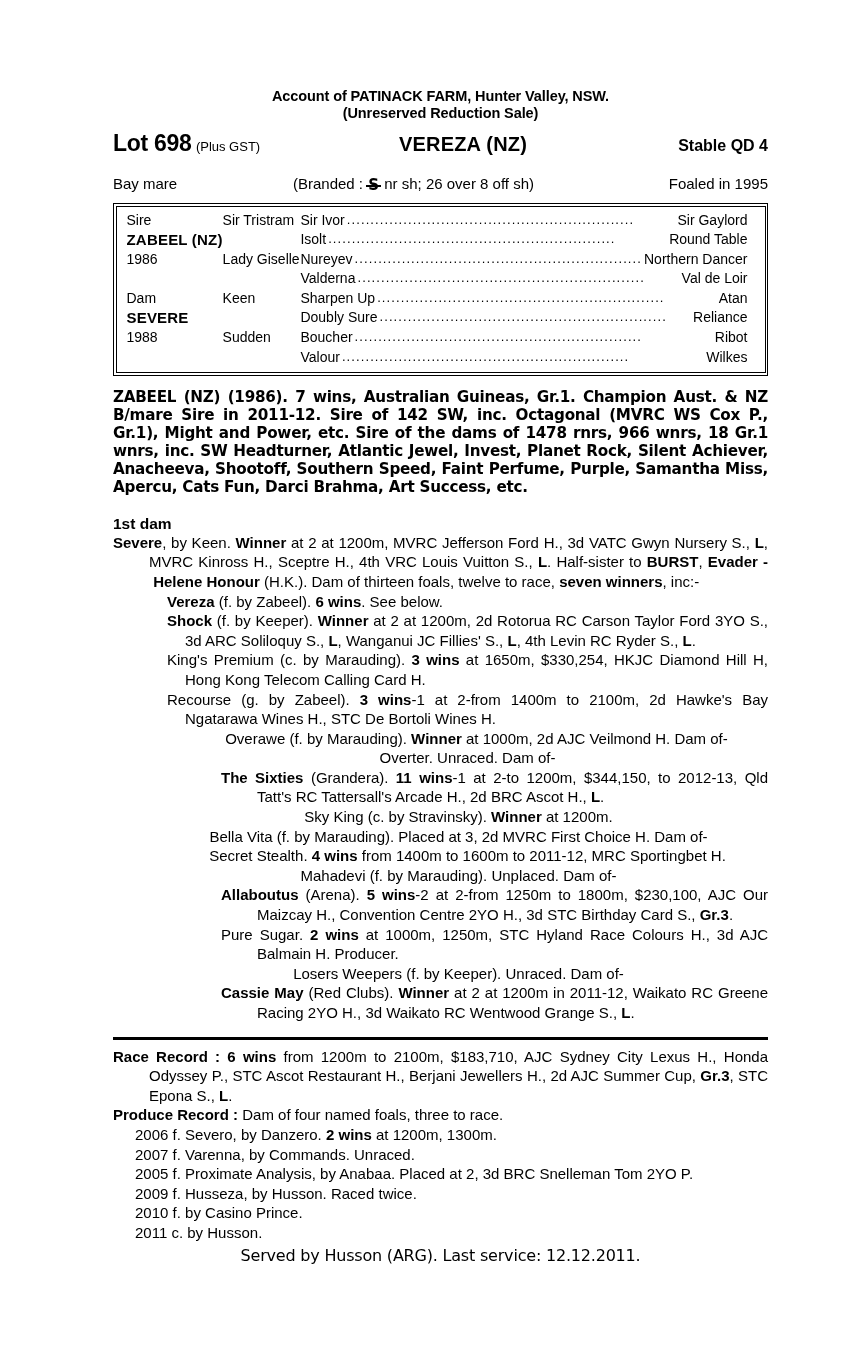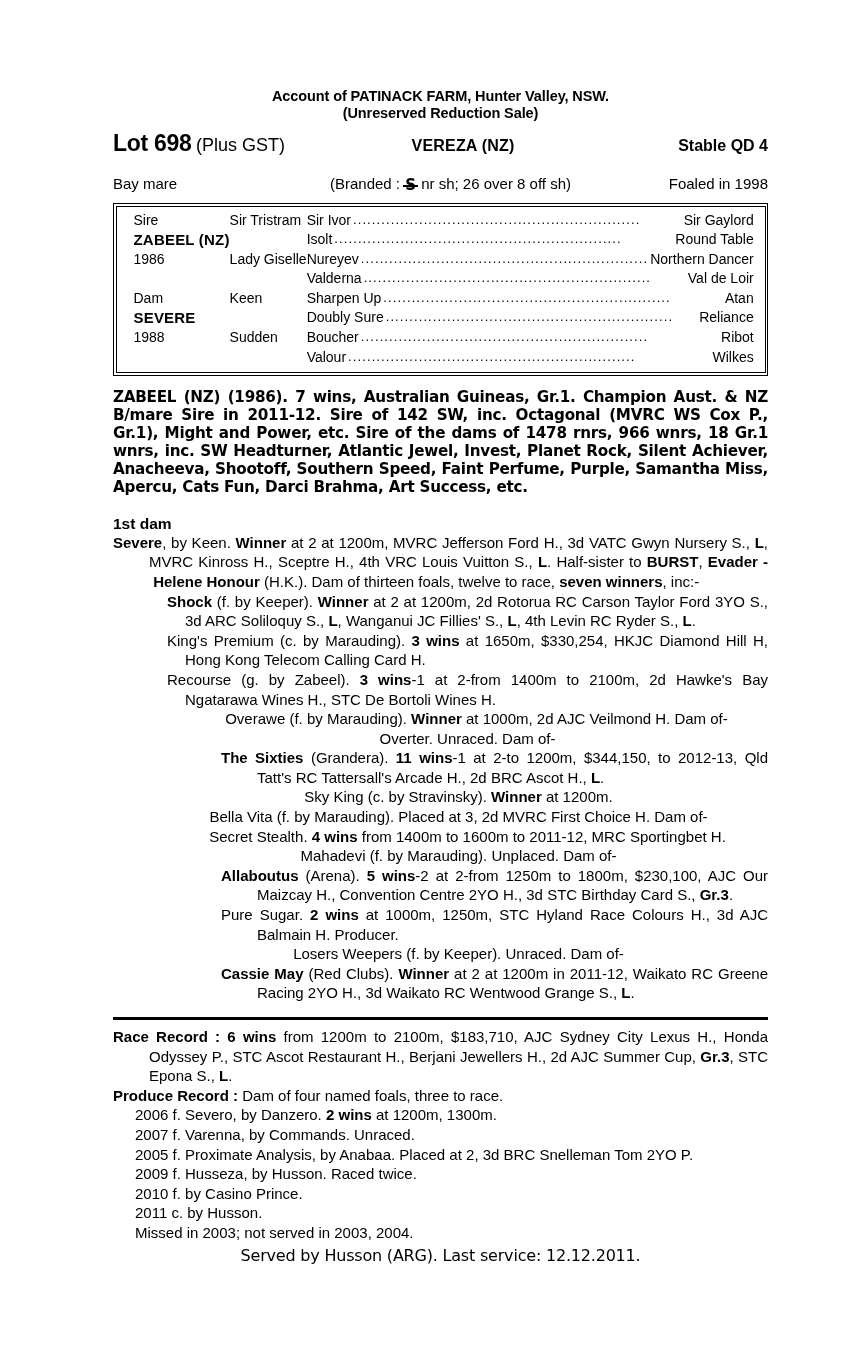--- a/index.html
+++ b/index.html
@@ -44,42 +44,42 @@
   .lot-left { width: 210px; }
   .lot-mid  { flex: 1; text-align: center; }
   .lot-right { width: 165px; text-align: right; }
 
   .lot-num {
     font-weight: bold;
     font-size: 23px;
     letter-spacing: -0.3px;
   }
   .gst {
-    font-size: 18px;
+    font-size: 13px;
     font-weight: normal;
   }
   .horse-name {
     font-weight: bold;
-    font-size: 16px;
+    font-size: 20px;
     letter-spacing: 0.2px;
   }
   .stable {
     font-weight: bold;
     font-size: 16px;
   }
 
   .desc-row {
     display: flex;
     align-items: baseline;
     margin-top: 18px;
     font-size: 15px;
     gap: 32px;
   }
   .desc-left { width: 148px; }
-  .desc-mid { flex: 1; text-align: right; white-space: nowrap; }
+  .desc-mid { flex: 1; text-align: left; white-space: nowrap; }
   .desc-right { width: 165px; text-align: right; }
 
   .brand-glyph {
     display: inline-block;
     font-weight: bold;
     font-size: 15px;
     font-family: "DejaVu Sans", sans-serif;
     position: relative;
     top: 1px;
     padding: 0 1px;
@@ -102,21 +102,21 @@
     border-left: 1px solid #000;
     border-right: 1px solid #000;
     padding: 1.5px;
     position: relative;
   }
   .ped-inner {
     border: 1px solid #000;
     padding: 4px 0 5px 0;
     display: flex;
   }
-  .col-a { width: 172px; padding-left: 17px; box-sizing: border-box; }
+  .col-a { width: 172px; padding-left: 10px; box-sizing: border-box; }
   .col-b { width: 174px; box-sizing: border-box; }
   .col-c { flex: 1; padding-right: 17px; box-sizing: border-box; }
 
   .ped-line {
     font-size: 14px;
     line-height: 19.6px;
     height: 19.6px;
     white-space: nowrap;
     overflow: hidden;
   }
@@ -229,21 +229,21 @@
       </div>
     </div>
 
     <div class="desc-row">
       <div class="desc-left">Bay mare</div>
       <div class="desc-mid">
         <span>(Branded :</span>
         <span class="brand-glyph">S</span>
         <span>nr sh; 26 over 8 off sh)</span>
       </div>
-      <div class="desc-right">Foaled in 1998</div>
+      <div class="desc-right">Foaled in 1995</div>
     </div>
 
     <div class="ped-table">
       <div class="ped-inner">
 
         <div class="col-a">
           <div class="ped-line">Sire</div>
           <div class="ped-line b">ZABEEL (NZ)</div>
           <div class="ped-line">1986</div>
           <div class="ped-line sp">&nbsp;</div>
@@ -309,20 +309,21 @@
 
       </div>
     </div>
 
     <div class="sire-para">ZABEEL (NZ) (1986). 7 wins, Australian Guineas, Gr.1. Champion Aust. &amp; NZ B/mare Sire in 2011-12. Sire of 142 SW, inc. Octagonal (MVRC WS Cox P., Gr.1), Might and Power, etc. Sire of the dams of 1478 rnrs, 966 wnrs, 18 Gr.1 wnrs, inc. SW Headturner, Atlantic Jewel, Invest, Planet Rock, Silent Achiever, Anacheeva, Shootoff, Southern Speed, Faint Perfume, Purple, Samantha Miss, Apercu, Cats Fun, Darci Brahma, Art Success, etc.</div>
 
     <div class="dam-head">1st dam</div>
 
     <div class="blk h1"><b>Severe</b>, by Keen. <b>Winner</b> at 2 at 1200m, MVRC Jefferson Ford H., 3d VATC Gwyn Nursery S., <b>L</b>, MVRC Kinross H., Sceptre H., 4th VRC Louis Vuitton S., <b>L</b>. Half-sister to <b>BURST</b>, <b>Evader&nbsp;-&nbsp;Helene Honour</b> (H.K.). Dam of thirteen foals, twelve to race, <b>seven winners</b>, inc:-</div>
 
+    <div class="blk h2 ind1"><b>Vereza</b> (f. by Zabeel). <b>6 wins</b>. See below.</div>
 
     <div class="blk h2 ind1"><b>Shock</b> (f. by Keeper). <b>Winner</b> at 2 at 1200m, 2d Rotorua RC Carson Taylor Ford 3YO S., 3d ARC Soliloquy S., <b>L</b>, Wanganui JC Fillies' S., <b>L</b>, 4th Levin RC Ryder S., <b>L</b>.</div>
 
     <div class="blk h2 ind1">King's Premium (c. by Marauding). <b>3 wins</b> at 1650m, $330,254, HKJC Diamond Hill H, Hong Kong Telecom Calling Card H.</div>
 
 
     <div class="blk h2 ind1">Recourse (g. by Zabeel). <b>3 wins</b>-1 at 2-from 1400m to 2100m, 2d Hawke's Bay Ngatarawa Wines H., STC De Bortoli Wines H.</div>
 
     <div class="blk h4 ind1 last-line-left">Overawe (f. by Marauding). <b>Winner</b> at 1000m, 2d AJC Veilmond H. Dam of-</div>
     <div class="blk ind3 last-line-left">Overter. Unraced. Dam of-</div>
@@ -349,18 +350,17 @@
     <div class="rec-blk"><b>Race Record : </b><b>6 wins</b> from 1200m to 2100m, $183,710, AJC Sydney City Lexus H., Honda Odyssey P., STC Ascot Restaurant H., Berjani Jewellers H., 2d AJC Summer Cup, <b>Gr.3</b>, STC Epona S., <b>L</b>.</div>
 
     <div class="rec-blk"><b>Produce Record : </b><span>Dam of four named foals, three to race.</span></div>
 
     <div class="prod-item">2006 f. Severo, by Danzero. <b>2 wins</b> at 1200m, 1300m.</div>
     <div class="prod-item">2007 f. Varenna, by Commands. Unraced.</div>
     <div class="prod-item">2005 f. Proximate Analysis, by Anabaa. Placed at 2, 3d BRC Snelleman Tom 2YO P.</div>
     <div class="prod-item">2009 f. Husseza, by Husson. Raced twice.</div>
     <div class="prod-item">2010 f. by Casino Prince.</div>
     <div class="prod-item">2011 c. by Husson.</div>
-    <div class="prod-item">Missed in 2003; not served in 2003, 2004.</div>
 
     <div class="served">Served by Husson (ARG). Last service: 12.12.2011.</div>
 
   </div>
 </div>
 
 </body></html>

